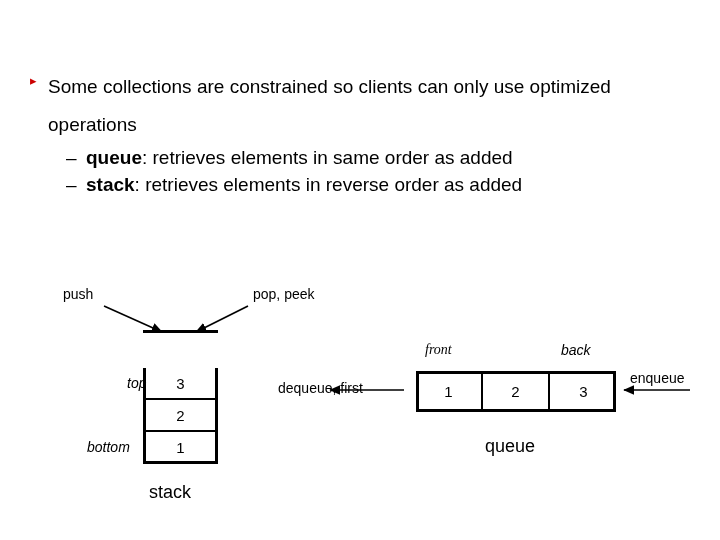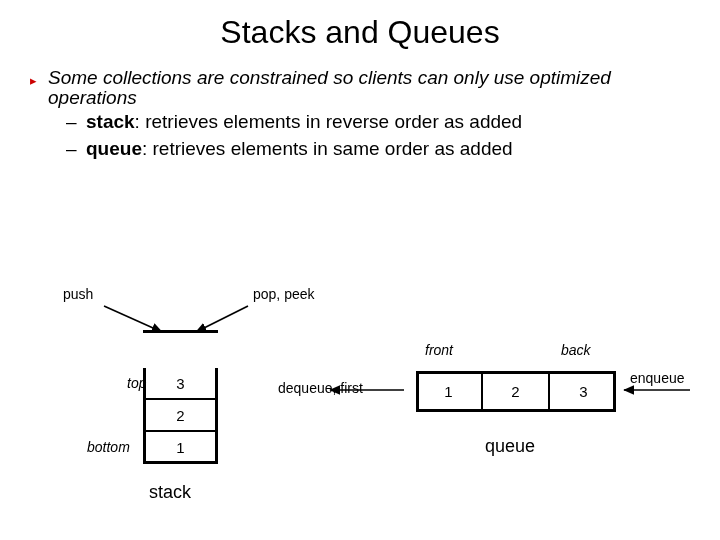--- a/index.html
+++ b/index.html
@@ -47,23 +47,22 @@
   .bullet-marker {
     color: #cc0000;
     font-size: 13px;
     line-height: 20px;
     width: 18px;
     flex: 0 0 18px;
     padding-top: 3px;
   }
   .bullet-text {
     font-size: 19px;
-    line-height: 20px;
-    color: #000000;
-    font-style: italic;
+    line-height: 38px;
+    color: #000000;
   }
   .sub-line {
     font-size: 19px;
     line-height: 27px;
     margin-left: 36px;
     color: #000000;
   }
   .dash {
     display: inline-block;
     width: 20px;
@@ -158,32 +157,31 @@
     width: 720px;
     height: 280px;
     overflow: visible;
   }
 </style>
 </head>
 <body>
 
 <div class="slide">
 
-  <div class="title">Stacks and Queues</div>
 
   <div class="bullets">
     <div class="bullet-row">
       <span class="bullet-marker">▸</span>
       <span class="bullet-text">Some collections are constrained so clients can only use optimized operations</span>
     </div>
     <div class="sub-line">
-      <span class="dash">–</span><span class="bold">stack</span><span>: retrieves elements in reverse order as added</span>
+      <span class="dash">–</span><span class="bold">queue</span><span>: retrieves elements in same order as added</span>
     </div>
     <div class="sub-line">
-      <span class="dash">–</span><span class="bold">queue</span><span>: retrieves elements in same order as added</span>
+      <span class="dash">–</span><span class="bold">stack</span><span>: retrieves elements in reverse order as added</span>
     </div>
   </div>
 
   <div class="diagram">
 
     <svg class="arrows" viewBox="0 0 720 280">
       <defs>
         <marker id="ah" markerWidth="8" markerHeight="8" refX="6.5" refY="3" orient="auto">
           <path d="M0,0 L7,3 L0,6 z" fill="#000000"></path>
         </marker>
@@ -203,21 +201,21 @@
     <div class="lbl lbl-italic" style="left:104px; top:115px;margin-left:23px;">top</div>
     <div class="lbl lbl-italic" style="left:87px; top:179px;">bottom</div>
 
     <div class="stack-top-line"></div>
     <div class="stack-box"></div>
     <div class="stack-cell c0">3</div>
     <div class="stack-cell c1">2</div>
     <div class="stack-cell c2">1</div>
     <div class="lbl lbl-big" style="left:149px; top:222px;">stack</div>
 
-    <div class="lbl lbl-italic" style="left:425px; top:82px;">front</div>
+    <div class="lbl lbl-italic" style="left:425px; top:82px;font-family:Liberation Serif, serif;">front</div>
     <div class="lbl lbl-italic" style="left:561px; top:82px;text-align:right;">back</div>
     <div class="lbl" style="left:278px; top:120px;">dequeue, first</div>
     <div class="lbl" style="left:630px; top:110px;">enqueue</div>
 
     <div class="queue-box"></div>
     <div class="queue-cell q0">1</div>
     <div class="queue-cell q1">2</div>
     <div class="queue-cell q2">3</div>
     <div class="lbl lbl-big" style="left:485px; top:176px;">queue</div>
 

